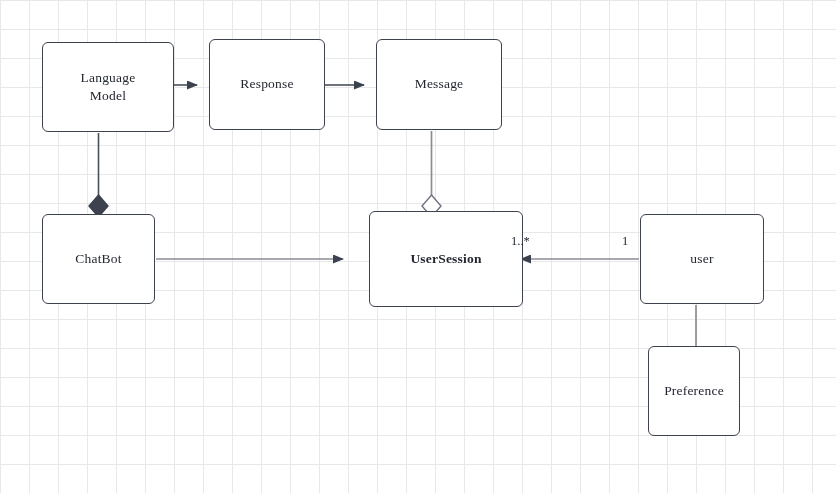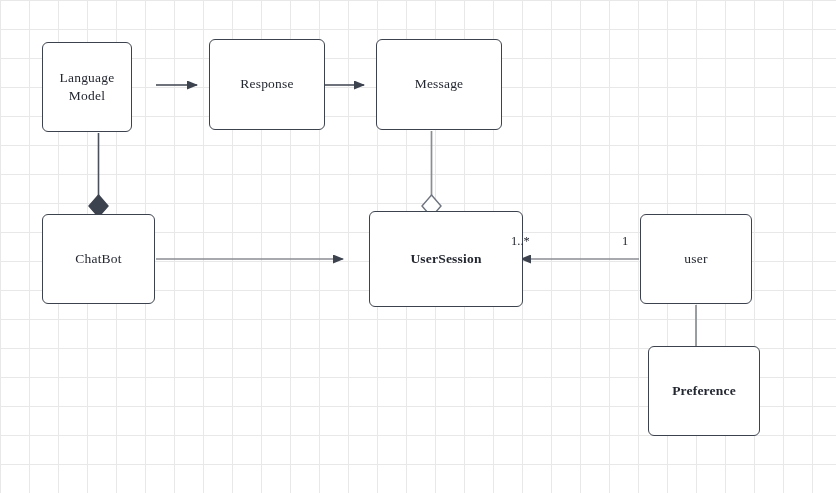--- a/index.html
+++ b/index.html
@@ -89,46 +89,46 @@
     <g>
       <line x1="431.5" y1="131" x2="431.5" y2="196" stroke="#8a8d93" stroke-width="1.7"></line>
       <polygon points="431.5,195 441,206 431.5,217 422,206" fill="#ffffff" stroke="#6d737d" stroke-width="1.4"></polygon>
     </g>
 
     <g>
       <line x1="696" y1="305" x2="696" y2="346" stroke="#8a8d93" stroke-width="1.7"></line>
     </g>
   </svg>
 
-  <div class="node" style="left:42px;top:42px;width:90px;height:90px;text-align:center;">
+  <div class="node" style="left:42px;top:42px;width:132px;height:90px;text-align:center;">
     <span class="label">Language
 Model</span>
   </div>
 
   <div class="node" style="left:209px;top:39px;width:116px;height:91px;">
     <span class="label">Response</span>
   </div>
 
   <div class="node" style="left:376px;top:39px;width:126px;height:91px;">
     <span class="label">Message</span>
   </div>
 
   <div class="node" style="left:42px;top:214px;width:113px;height:90px;">
     <span class="label">ChatBot</span>
   </div>
 
   <div class="node" style="left:369px;top:211px;width:154px;height:96px;font-weight:bold;">
     <span class="label">UserSession</span>
   </div>
 
-  <div class="node" style="left:640px;top:214px;width:112px;height:90px;">
+  <div class="node" style="left:640px;top:214px;width:124px;height:90px;">
     <span class="label">user</span>
   </div>
 
-  <div class="node" style="left:648px;top:346px;width:112px;height:90px;font-weight:bold;">
+  <div class="node" style="left:648px;top:346px;width:92px;height:90px;">
     <span class="label">Preference</span>
   </div>
 
   <div class="edge-label" style="left:511px;top:234px;">1..*</div>
 
   <div class="edge-label" style="left:622px;top:234px;">1</div>
 
 </div>
 
 </body></html>

